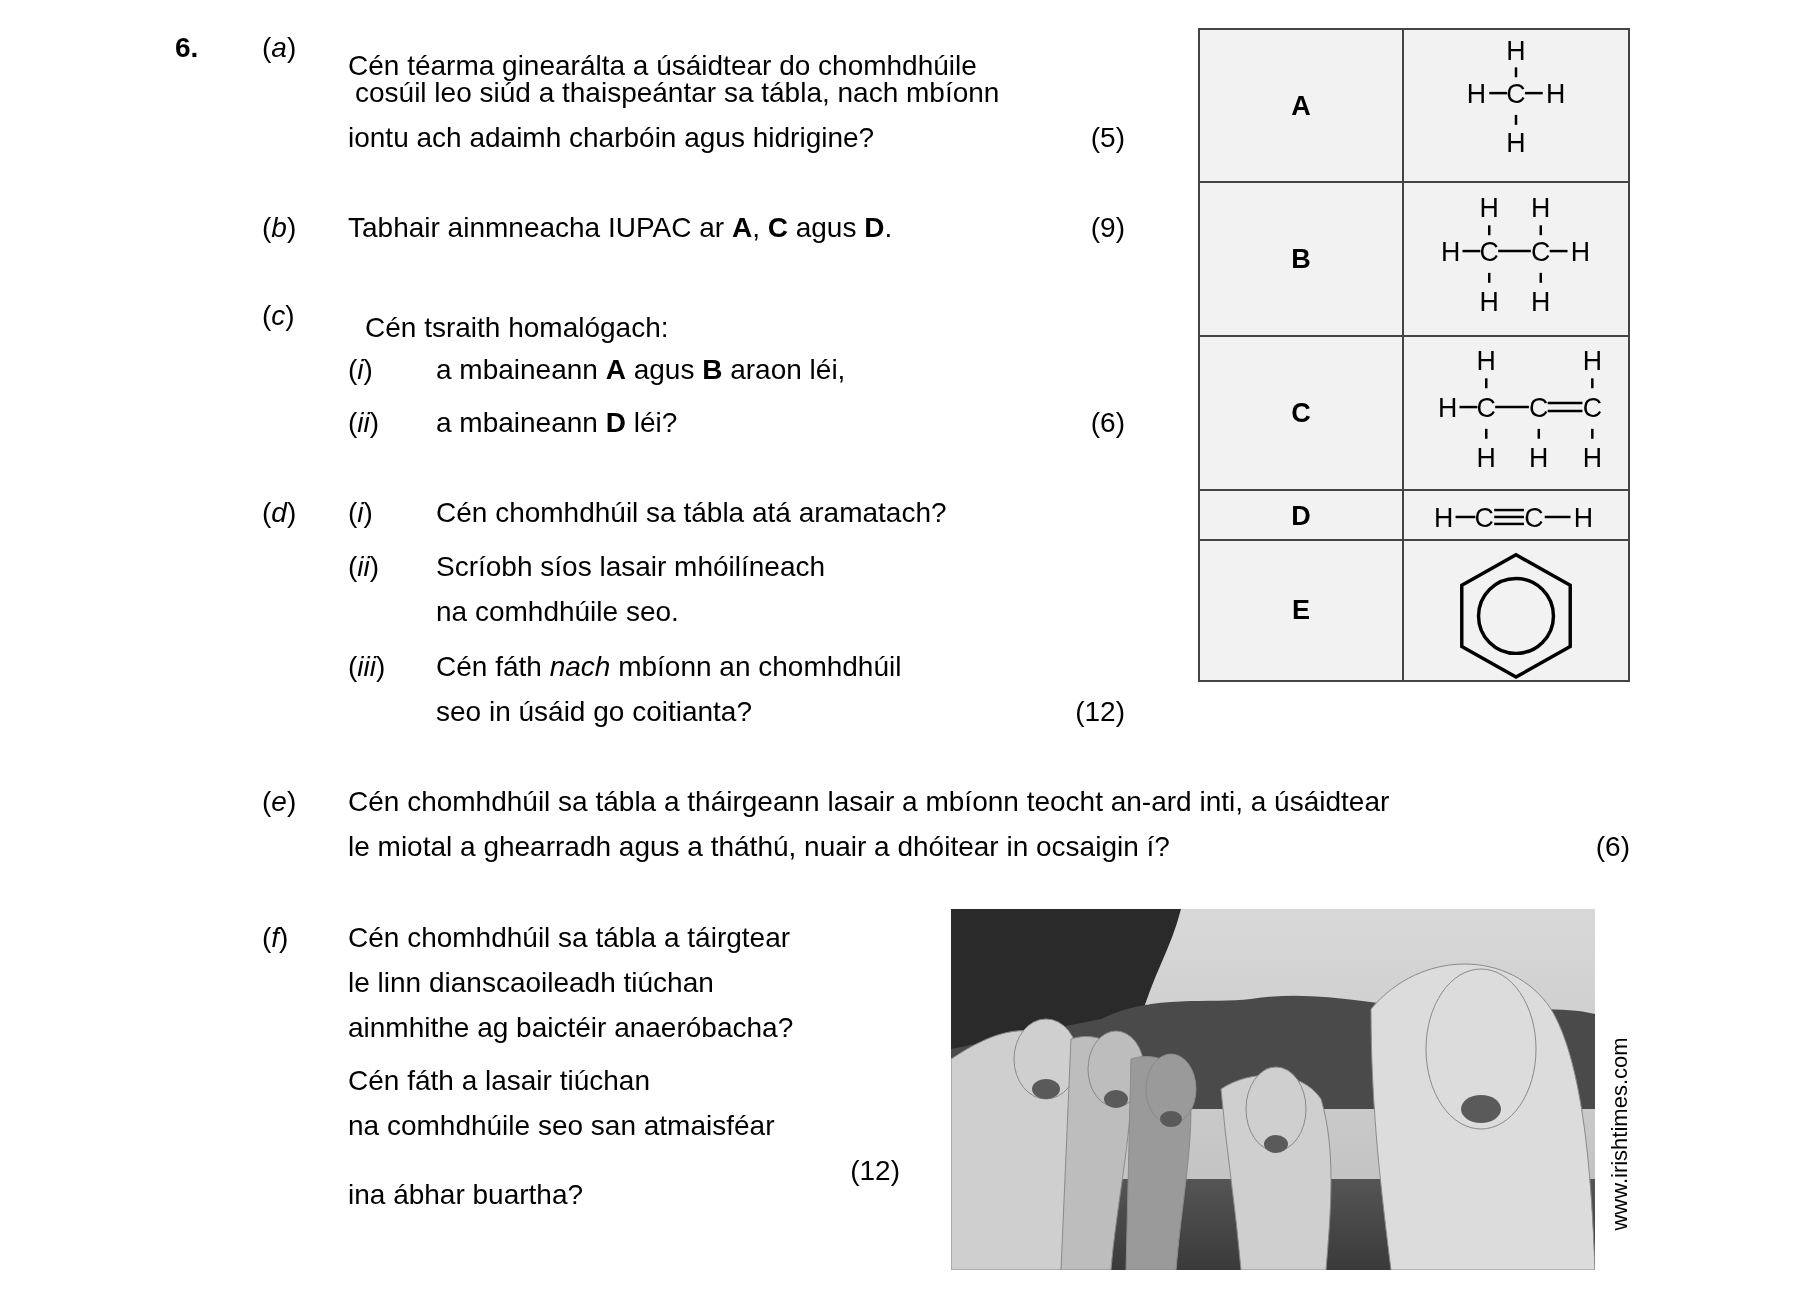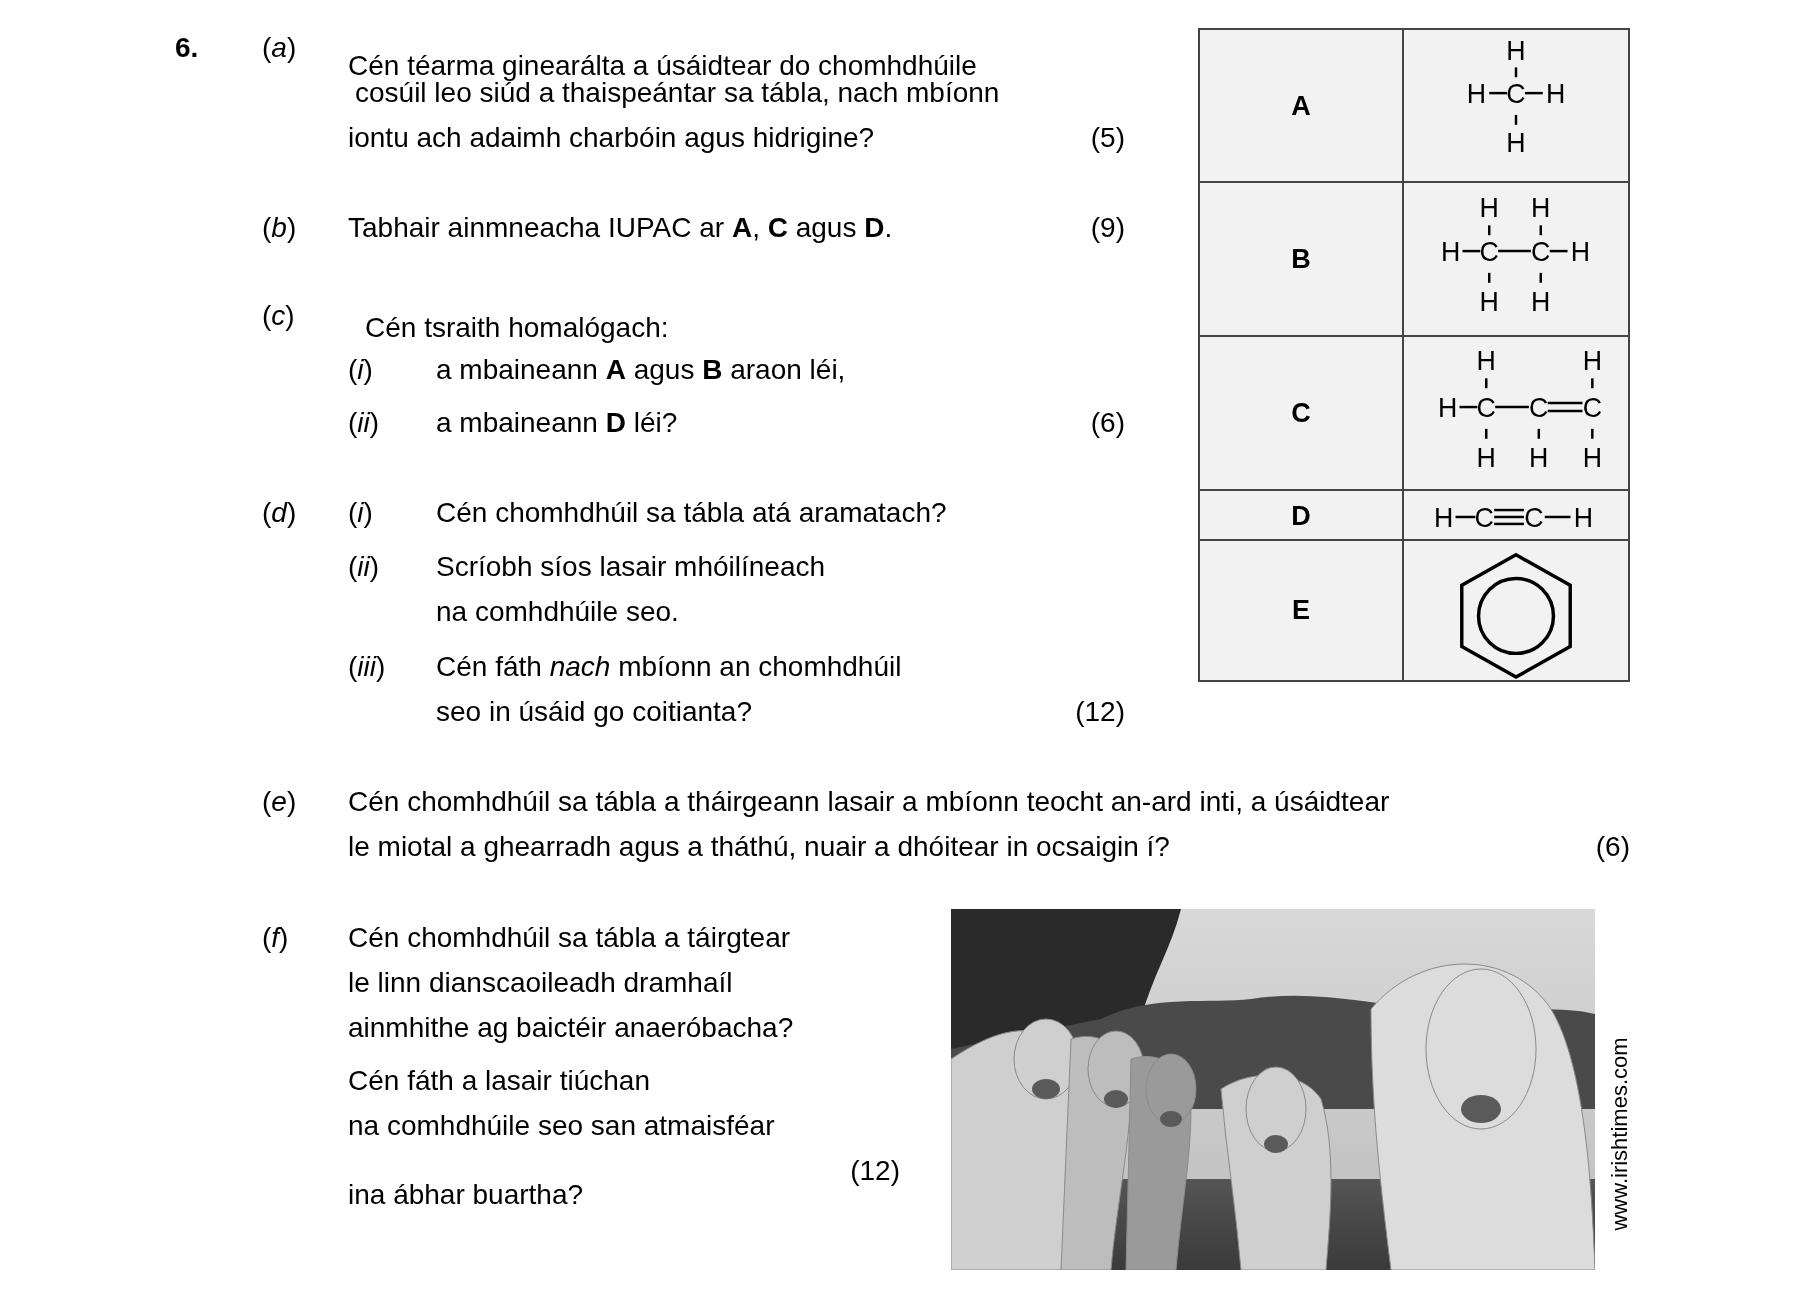--- a/index.html
+++ b/index.html
@@ -61,21 +61,21 @@
 <div class="ln" style="left:436px; top:694px;">seo in úsáid go coitianta?</div>
 <div class="mark" style="right:693px; top:694px;">(12)</div>
 
 <div class="ln lbl" style="left:262px; top:784px;">(<i>e</i>)</div>
 <div class="ln" style="left:348px; top:784px;text-align:center;">Cén chomhdhúil sa tábla a tháirgeann lasair a mbíonn teocht an-ard inti, a úsáidtear</div>
 <div class="ln" style="left:348px; top:829px;">le miotal a ghearradh agus a tháthú, nuair a dhóitear in ocsaigin í?</div>
 <div class="mark" style="right:188px; top:829px;">(6)</div>
 
 <div class="ln lbl" style="left:262px; top:920px;">(<i>f</i>)</div>
 <div class="ln" style="left:348px; top:920px;">Cén chomhdhúil sa tábla a táirgtear</div>
-<div class="ln" style="left:348px; top:965px;">le linn dianscaoileadh dramhaíl</div>
+<div class="ln" style="left:348px; top:965px;">le linn dianscaoileadh tiúchan</div>
 <div class="ln" style="left:348px; top:1010px;">ainmhithe ag baictéir anaeróbacha?</div>
 <div class="ln" style="left:348px; top:1063px;">Cén fáth a lasair tiúchan</div>
 <div class="ln" style="left:348px; top:1108px;">na comhdhúile seo san atmaisféar</div>
 <div class="ln" style="left:348px; top:1153px;margin-top:24px;">ina ábhar buartha?</div>
 <div class="mark" style="right:918px; top:1153px;">(12)</div>
 
 <div class="ctable">
 
   <div class="crow first" style="top:0; height:153px;">
     <div class="ccell-letter">A</div>

